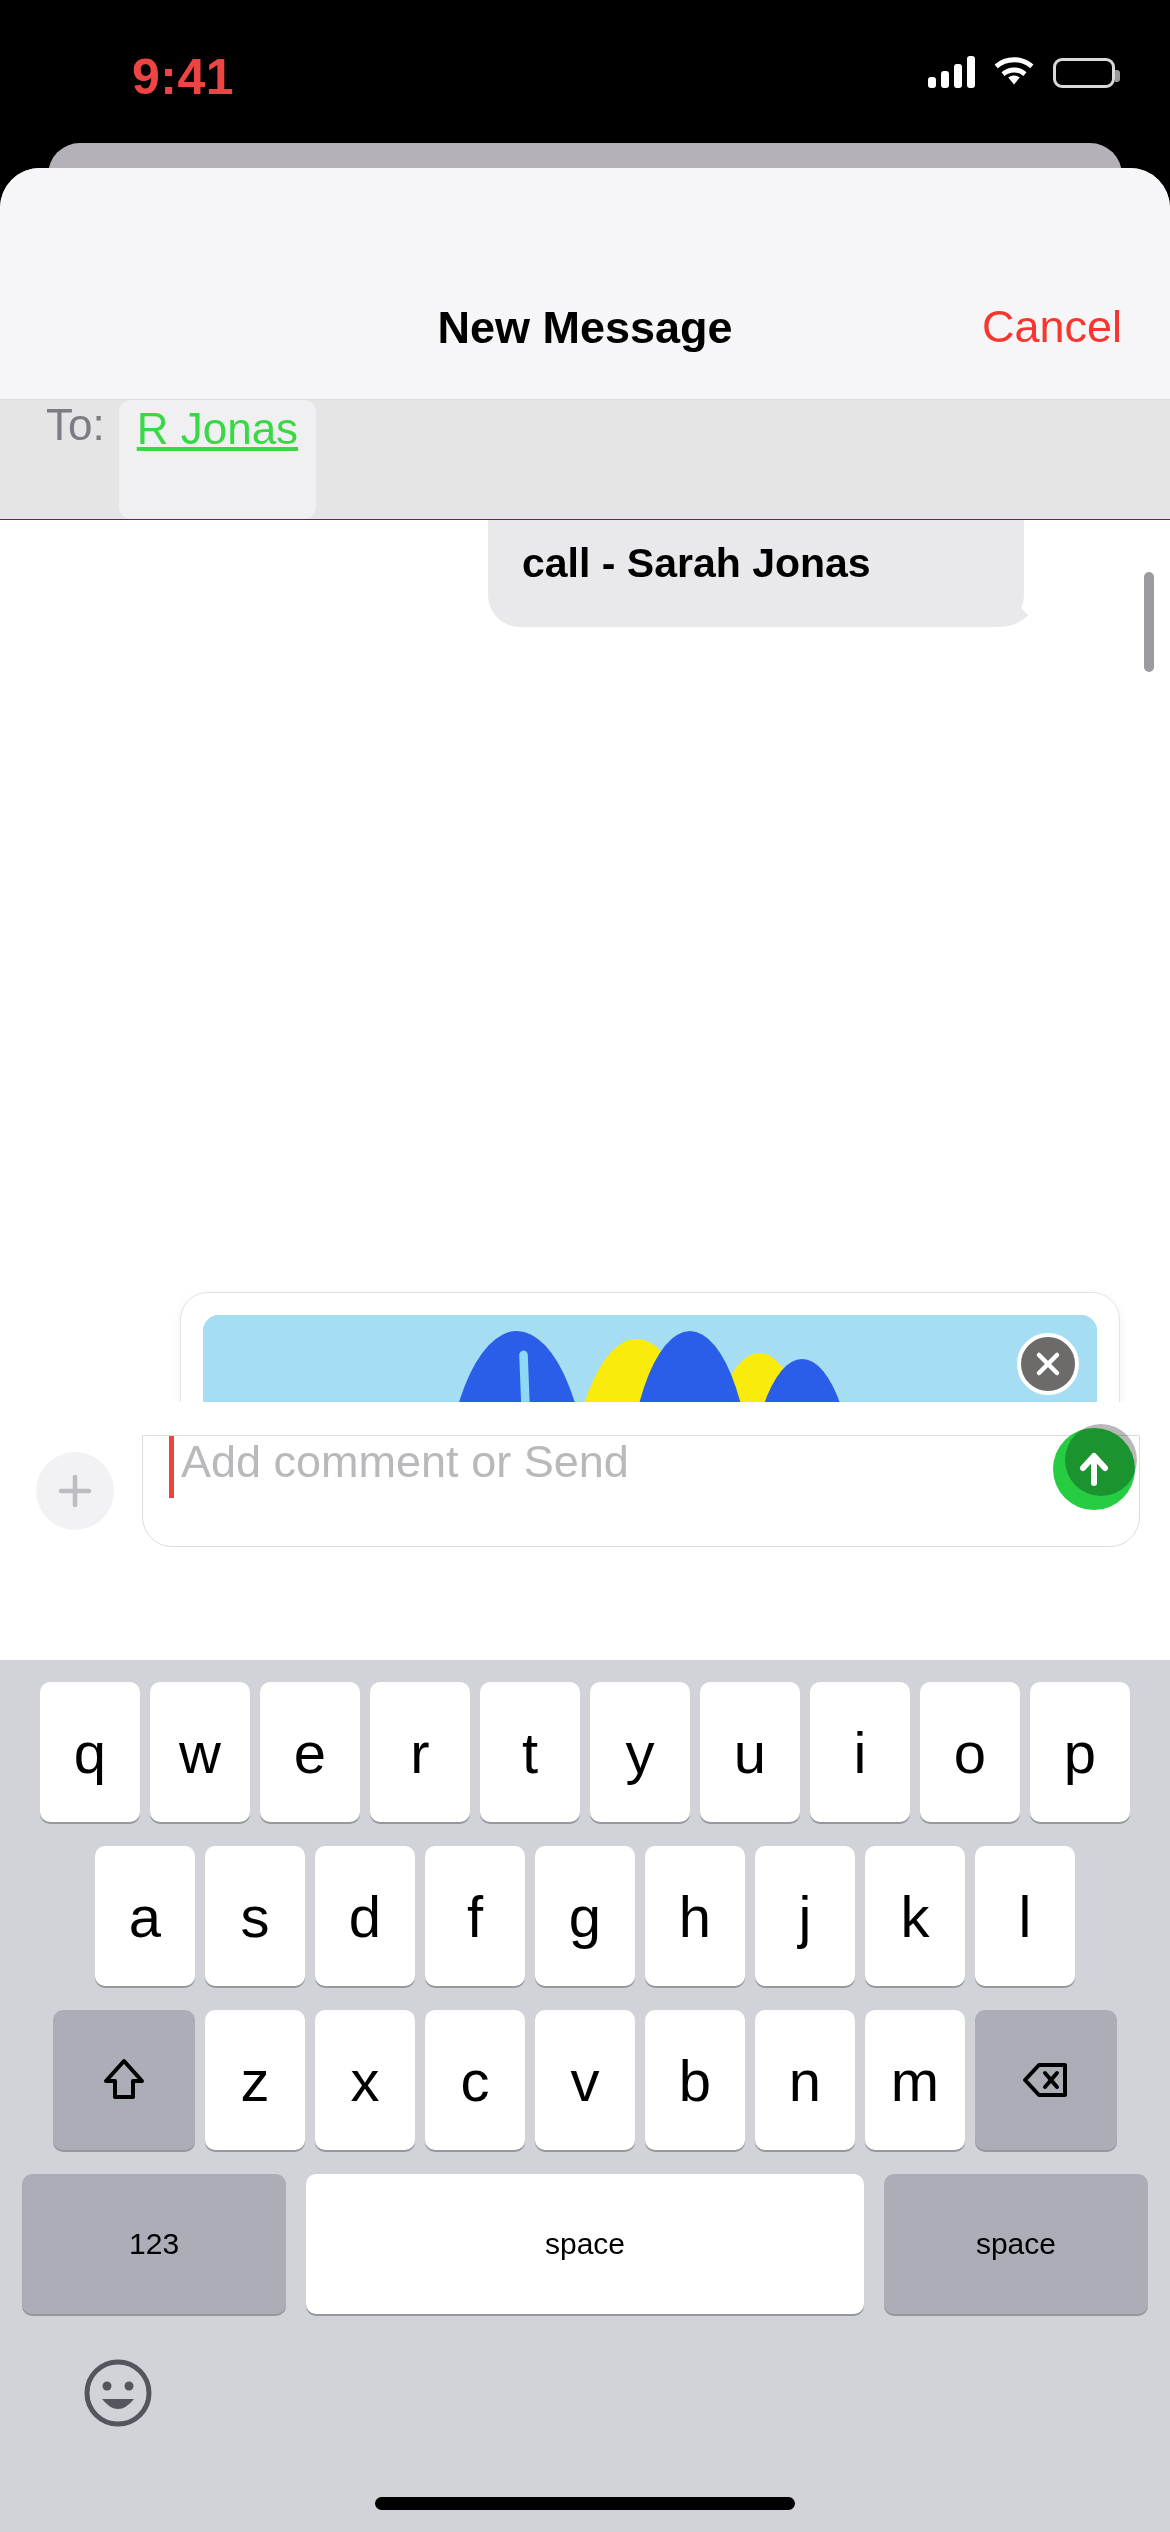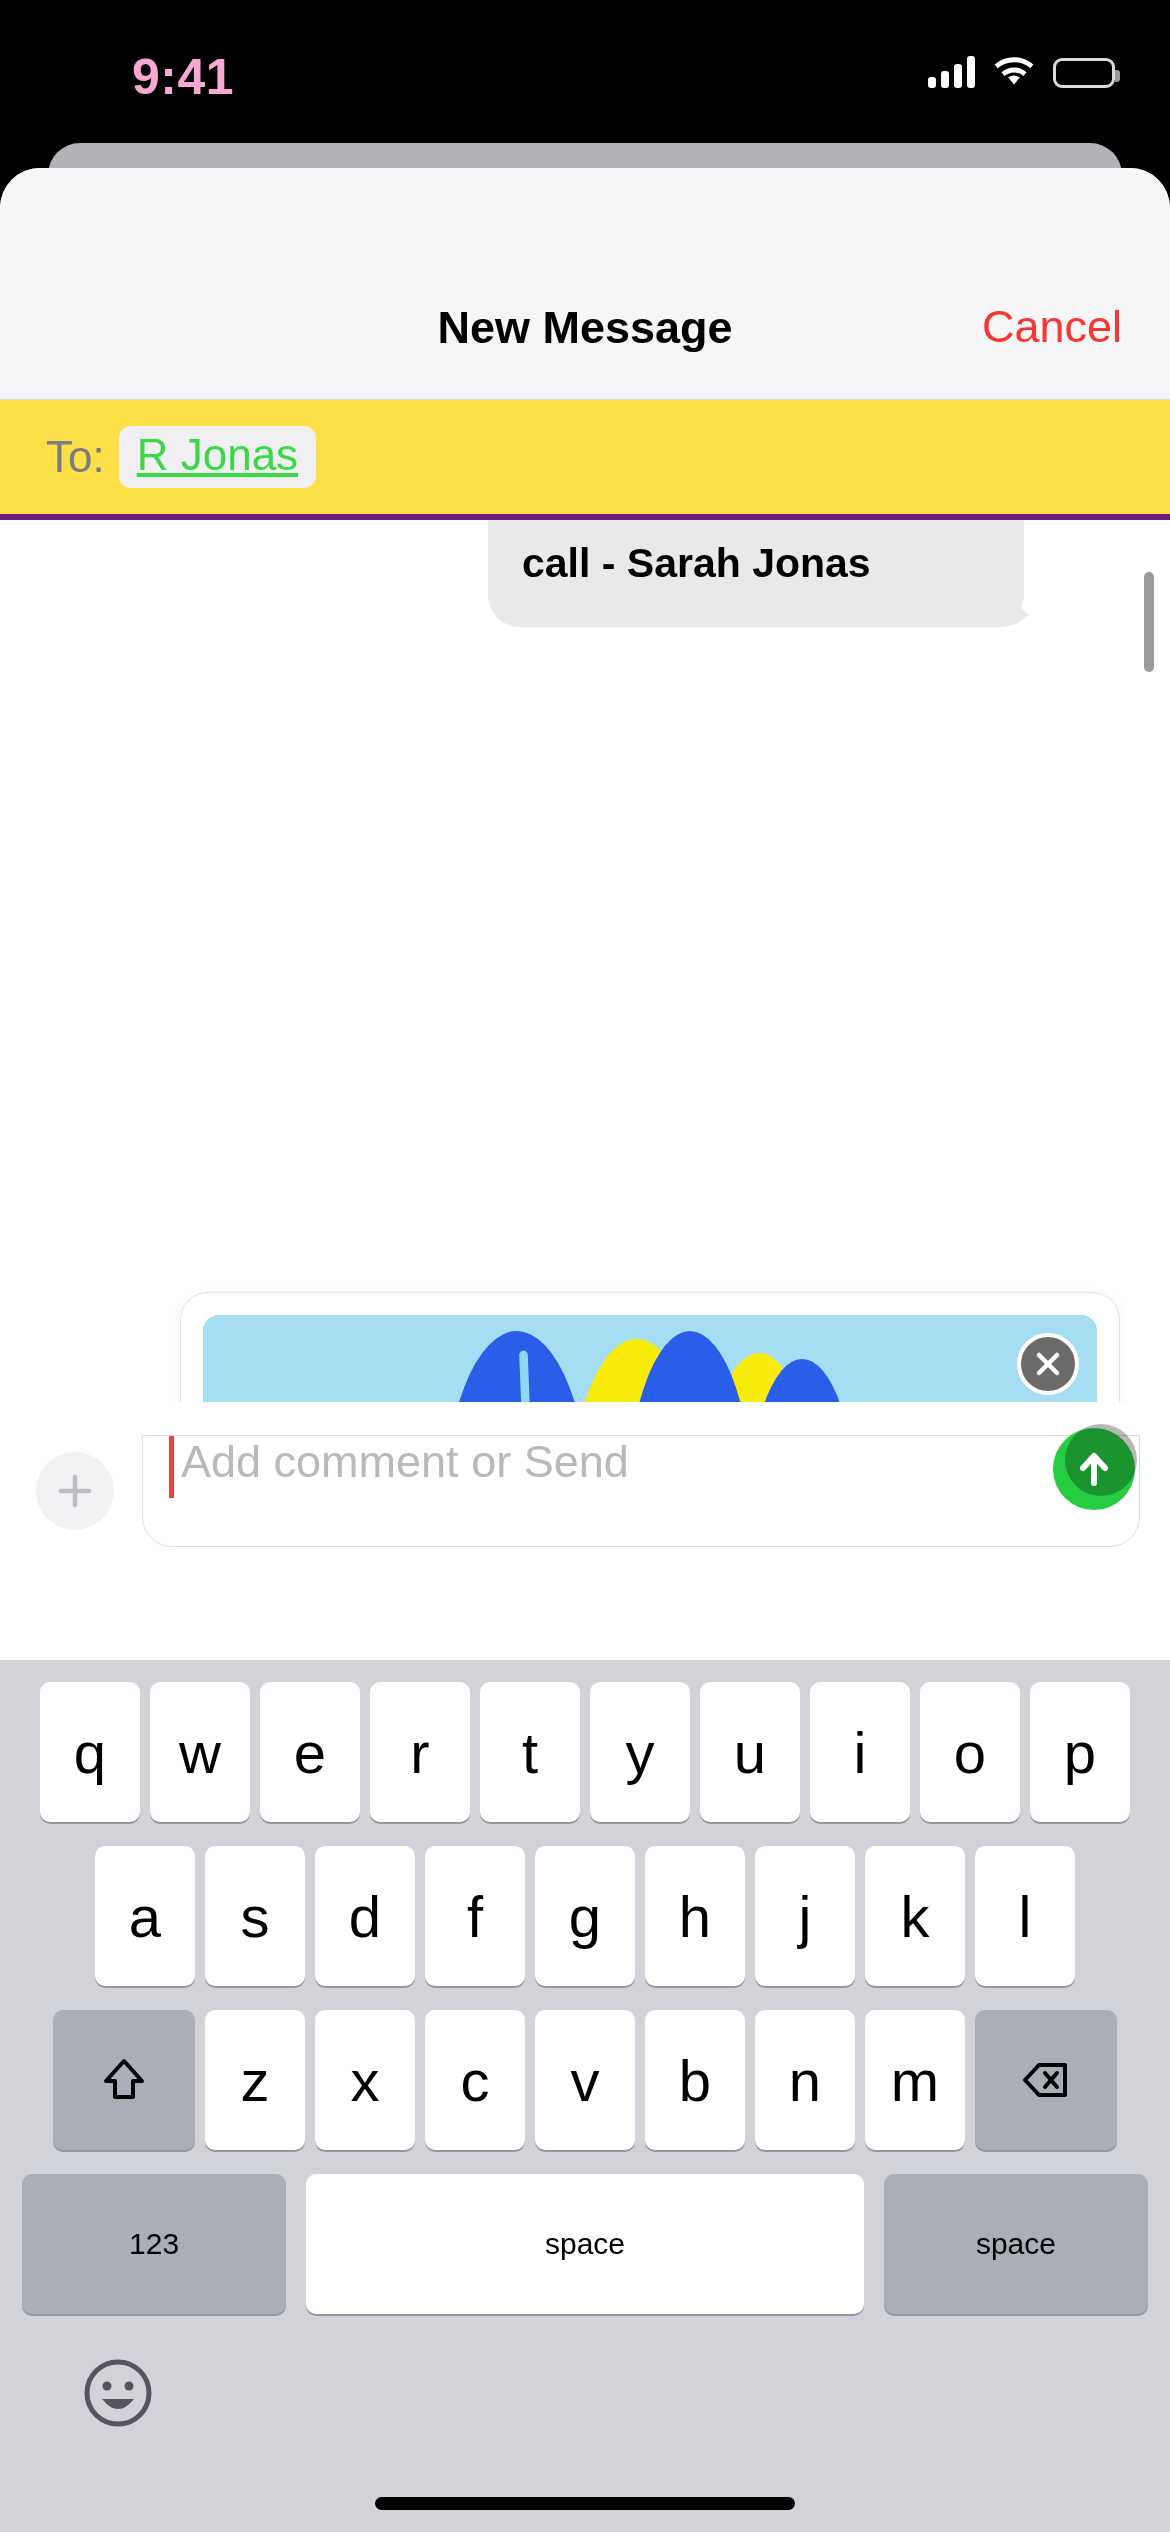--- a/index.html
+++ b/index.html
@@ -7,21 +7,21 @@
     width:1170px; height:2532px;
     background:#000;
     font-family:"Liberation Sans", sans-serif;
     overflow:hidden;
   }
   #screen { position:relative; width:1170px; height:2532px; background:#000; }
 
   
   .statusbar {
     position:absolute; top:0; left:0; width:1170px; height:150px;
-    background:#000; color:#f9a8d4;
+    background:#000; color:#ef4444;
   }
   .sb-time {
     position:absolute; left:132px; top:48px;
     font-size:50px; font-weight:700; letter-spacing:0.5px;
   }
   .sb-right { position:absolute; right:55px; top:56px; display:flex; align-items:flex-end; gap:18px; }
   .bars { display:flex; align-items:flex-end; gap:5px; height:32px; }
   .bars i { display:block; width:8px; background:#fff; border-radius:3px; }
   .bars i:nth-child(1){ height:11px; }
   .bars i:nth-child(2){ height:17px; }
@@ -53,22 +53,22 @@
     position:absolute; left:0; right:0; top:134px; text-align:center;
     font-size:45px; font-weight:700; color:#000;
   }
   .nav-cancel {
     position:absolute; right:48px; top:133px;
     font-size:45px; color:#f7362f; font-weight:400;
   }
 
   
   .tofield {
-    position:relative; width:100%; height:120px; background:#fde047;
-    border-bottom:6px solid #701a75; display:flex; align-items:center;
+    position:relative; width:100%; height:120px; background:#e5e5e5;
+    border-bottom:1px solid #701a75; display:flex; 
   }
   .to-label { margin-left:46px; font-size:44px; color:#7c7c82; }
   .to-chip {
     margin-left:14px; padding:6px 18px 10px 18px; border-radius:12px;
     background:#f0f0f2; color:#3ad845; font-size:44px; line-height:1.05;text-decoration:underline;
   }
 
   
   .msgarea { position:relative; width:100%; height:1060px; background:#fff; overflow:hidden; }
 

